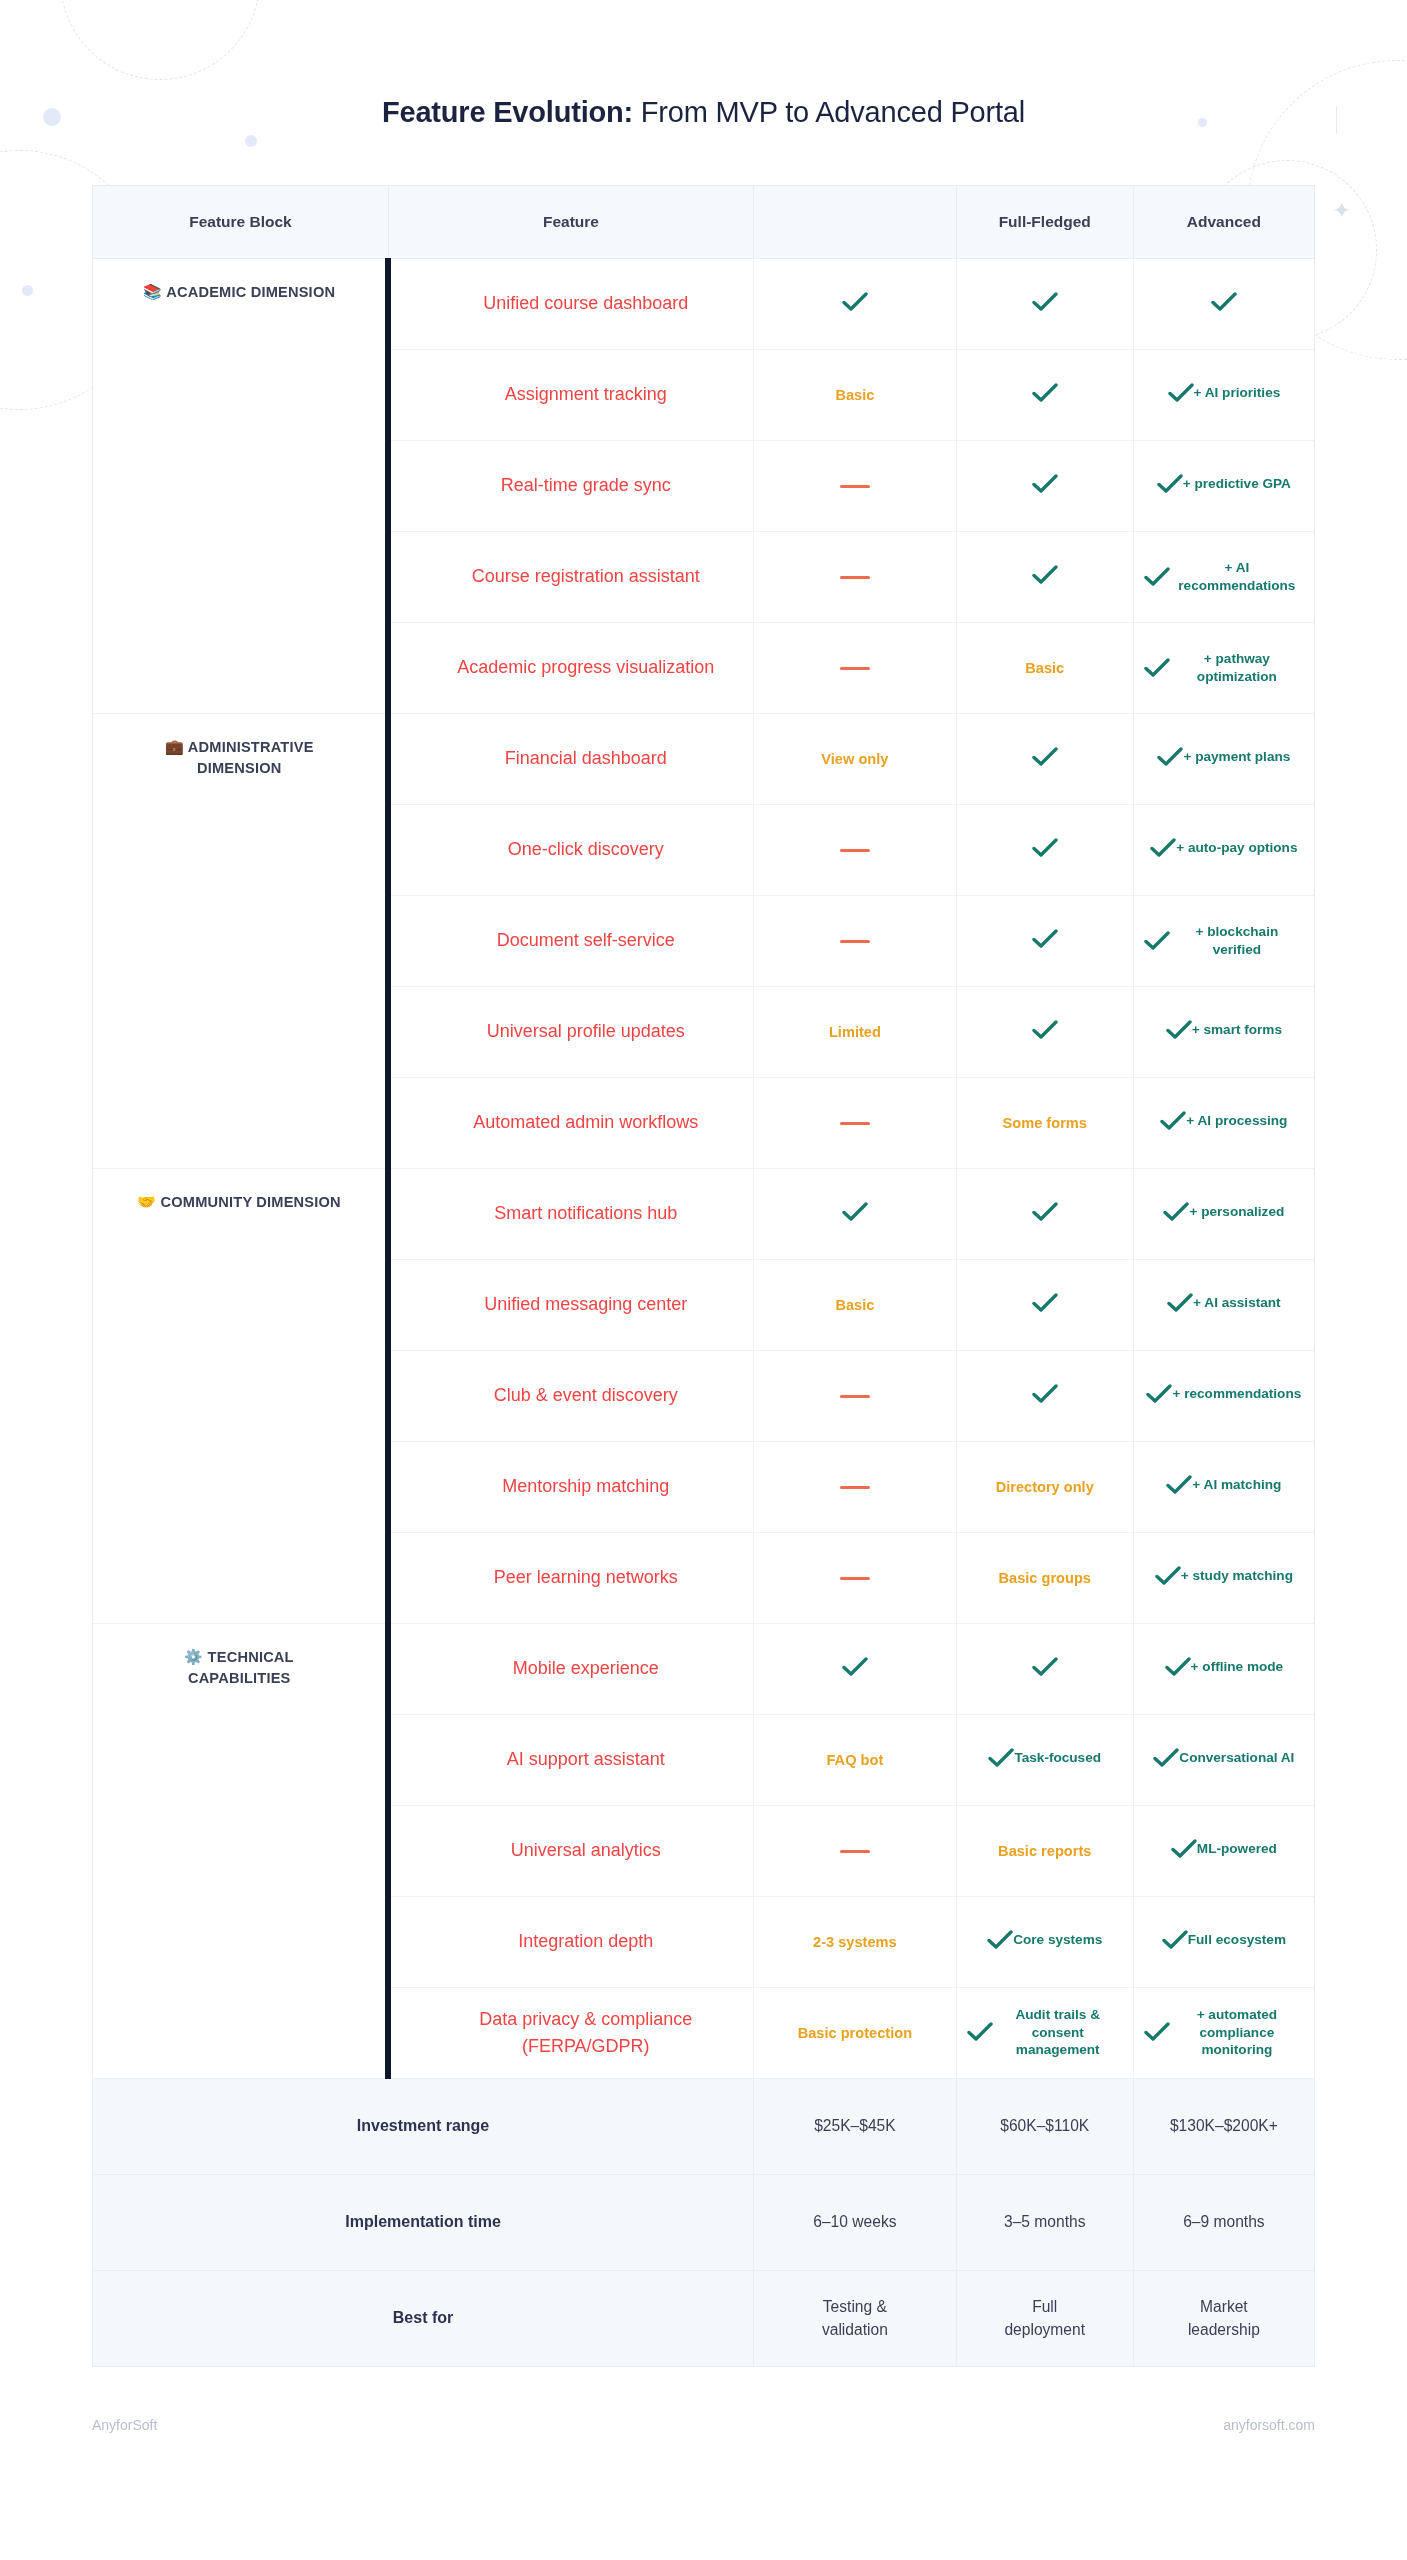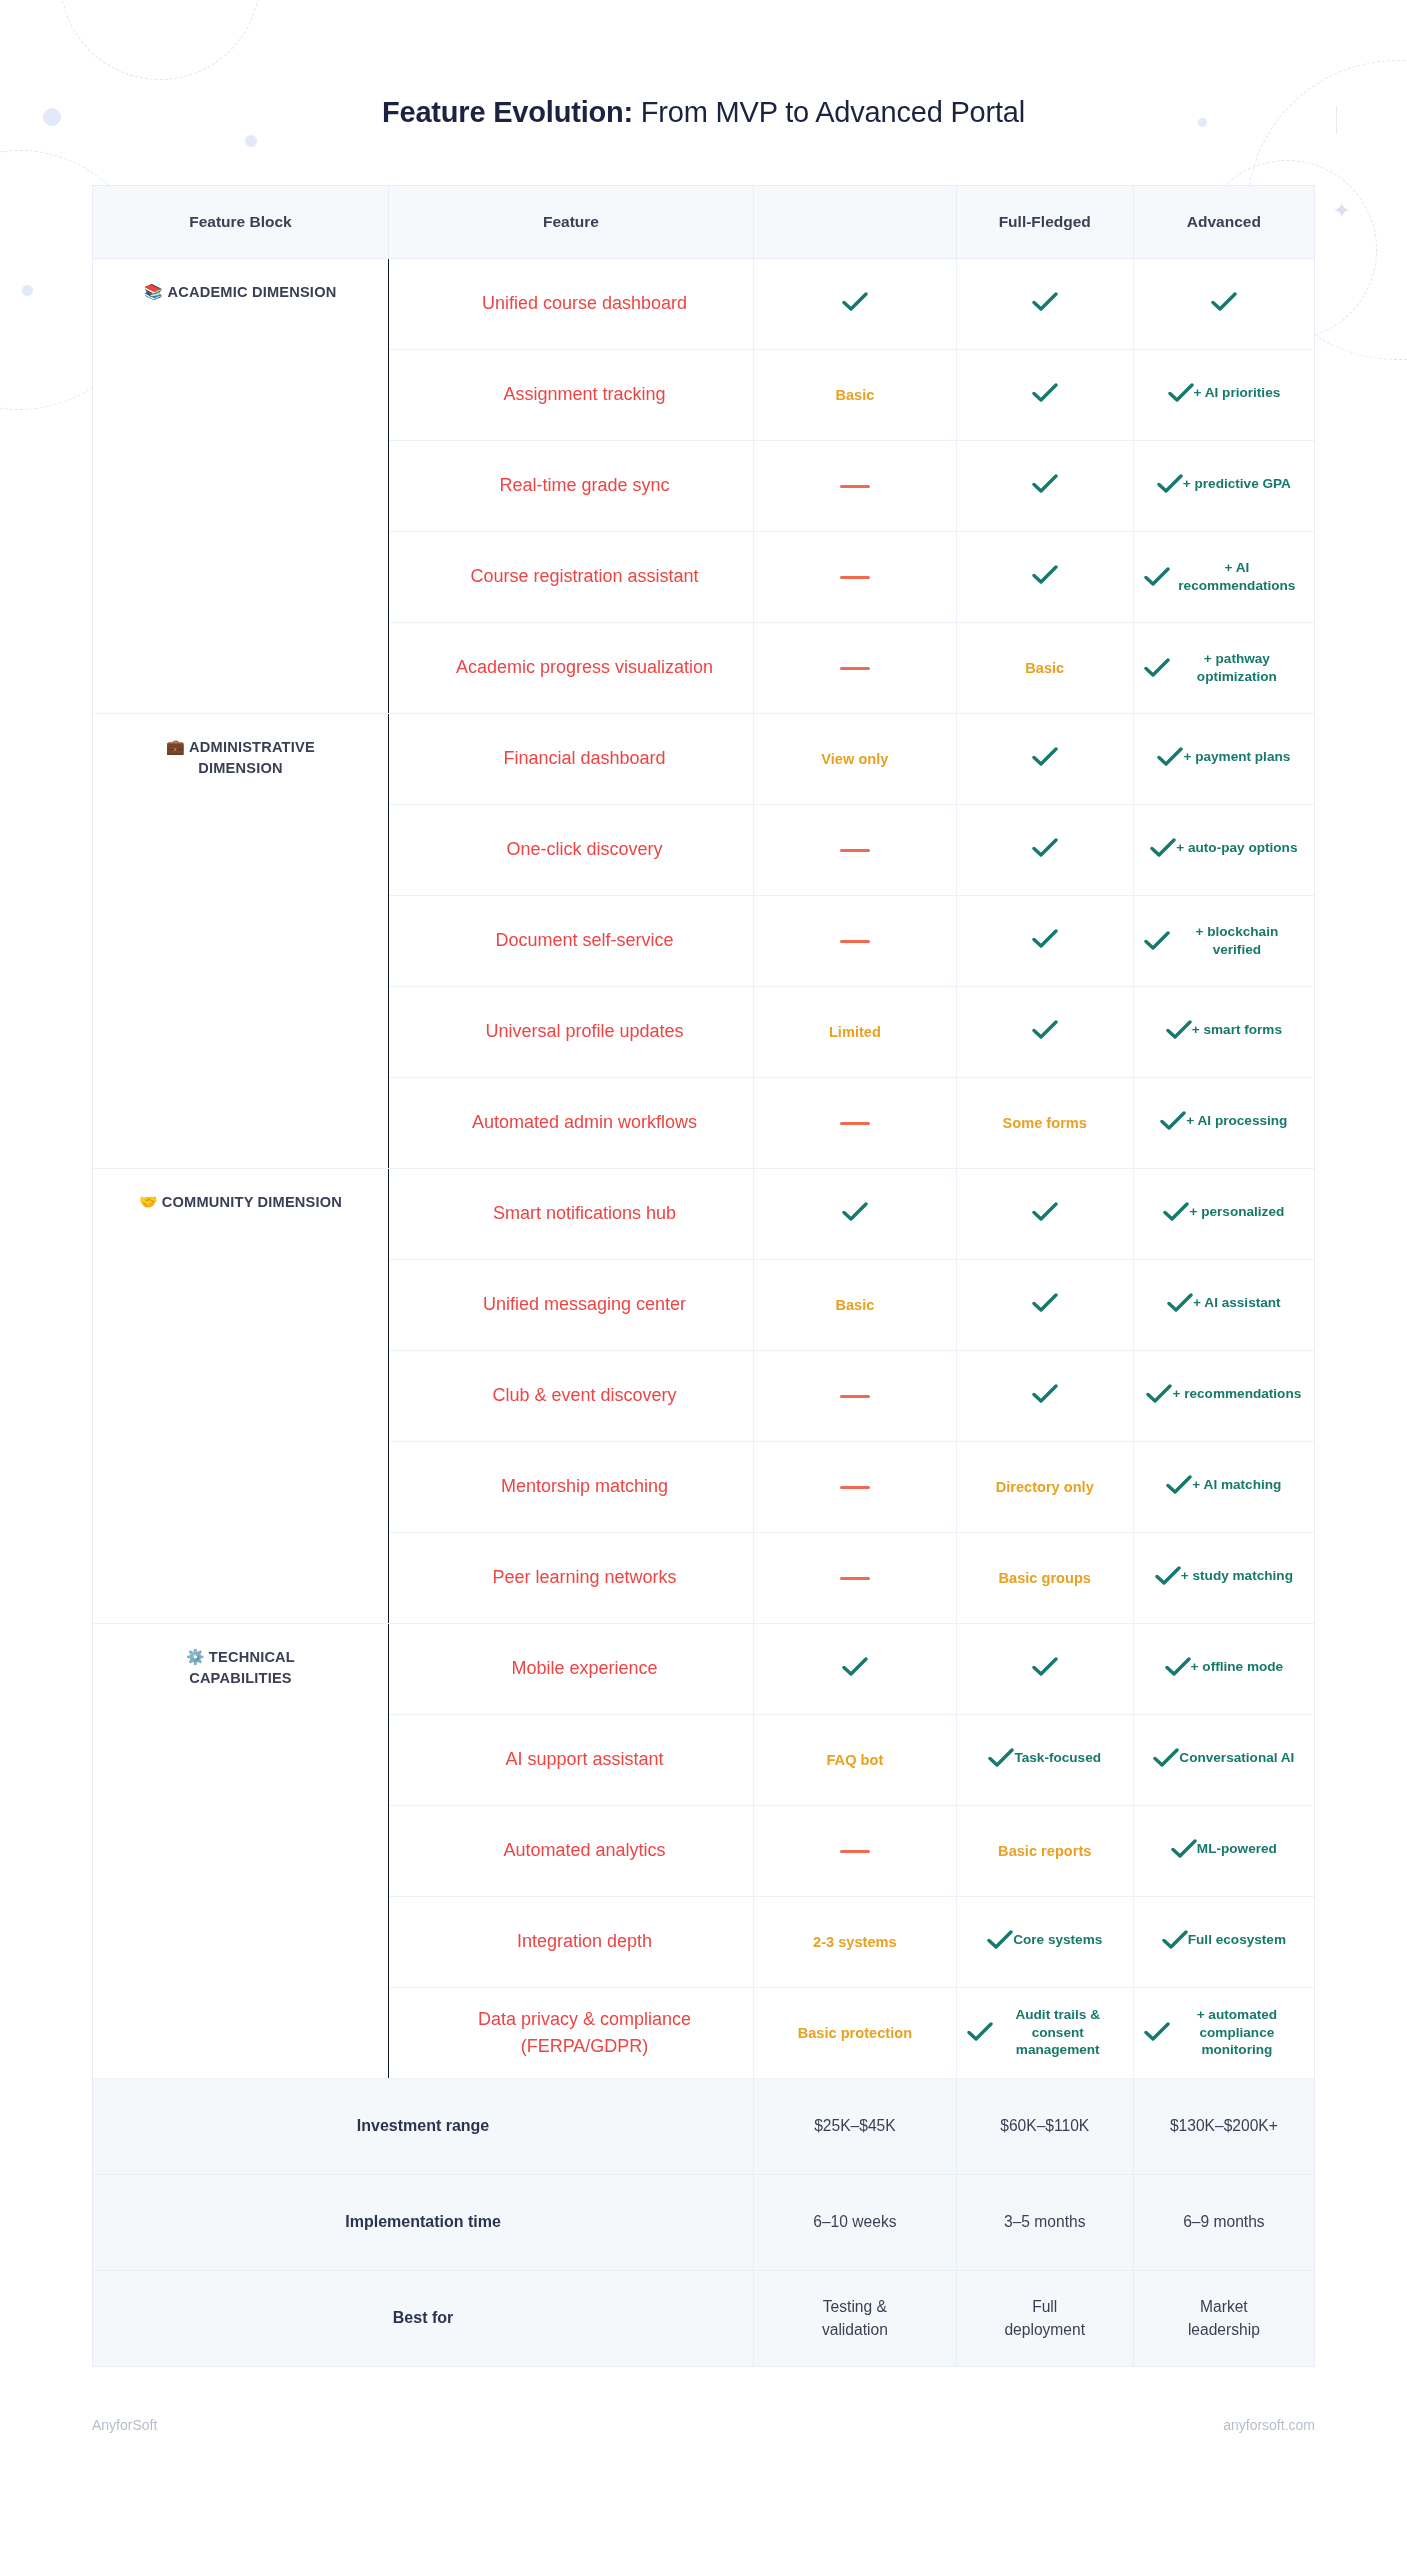--- a/index.html
+++ b/index.html
@@ -100,21 +100,21 @@
   tbody td:last-child { border-right: none; }
 
   .block-cell {
     vertical-align: top;
     padding-top: 22px;
     font-size: 14.6px;
     font-weight: 700;
     color: #3a3f55;
     line-height: 1.5;
     letter-spacing: 0.2px;
-    border-right: 1px solid #0f172a;
+    border-right: 6px solid #0f172a;
   }
   .block-cell .blk-inner { display: block; max-width: 215px; margin: 0 auto; }
   .blk-emoji { font-size: 15px; margin-right: 4px; }
 
   .feature-cell {
     font-size: 18px;
     color: #ef4444;
     font-weight: 400;
     line-height: 1.45;
     padding-left: 37px;
@@ -535,21 +535,21 @@
             <td><span class="val">
                 <span class="check">
                   <svg width="26" height="20" viewBox="0 0 26 20" fill="none">
                     <path d="M2 10.5 L9 17 L24 2" stroke="#16796b" stroke-width="3.4" stroke-linecap="round" stroke-linejoin="round"></path>
                   </svg>
                 </span>
                 <span class="val-text">Conversational AI</span>
               </span></td>
           </tr>
           <tr>
-            <td class="feature-cell">Automated analytics</td>
+            <td class="feature-cell">Universal analytics</td>
             <td><span class="dash"></span></td>
             <td><span class="partial">Basic reports</span></td>
             <td><span class="val">
                 <span class="check">
                   <svg width="26" height="20" viewBox="0 0 26 20" fill="none">
                     <path d="M2 10.5 L9 17 L24 2" stroke="#16796b" stroke-width="3.4" stroke-linecap="round" stroke-linejoin="round"></path>
                   </svg>
                 </span>
                 <span class="val-text">ML-powered</span>
               </span></td>

